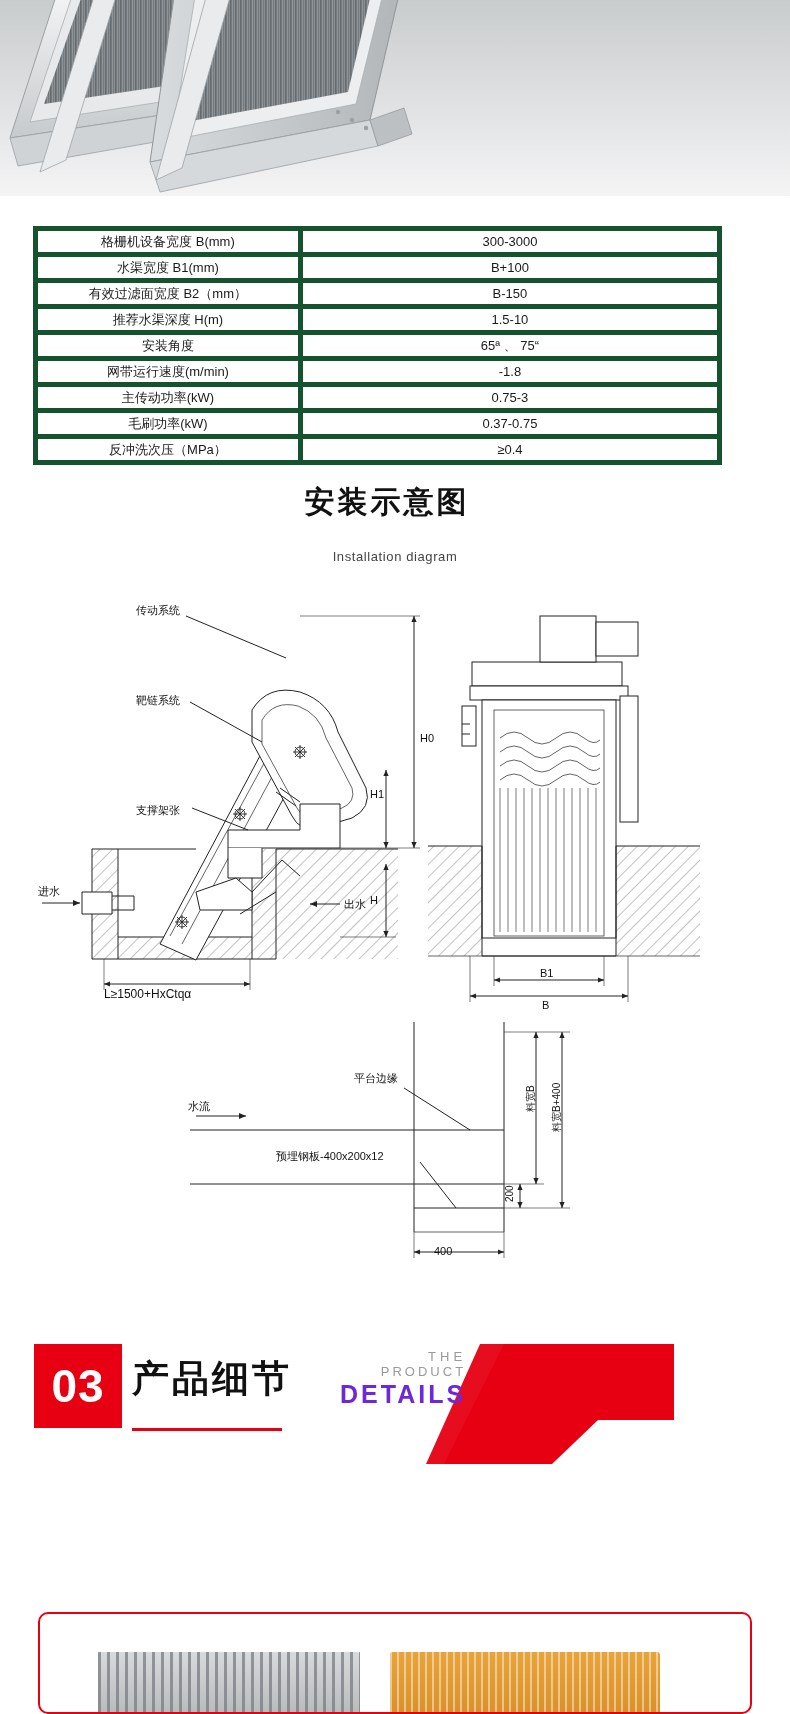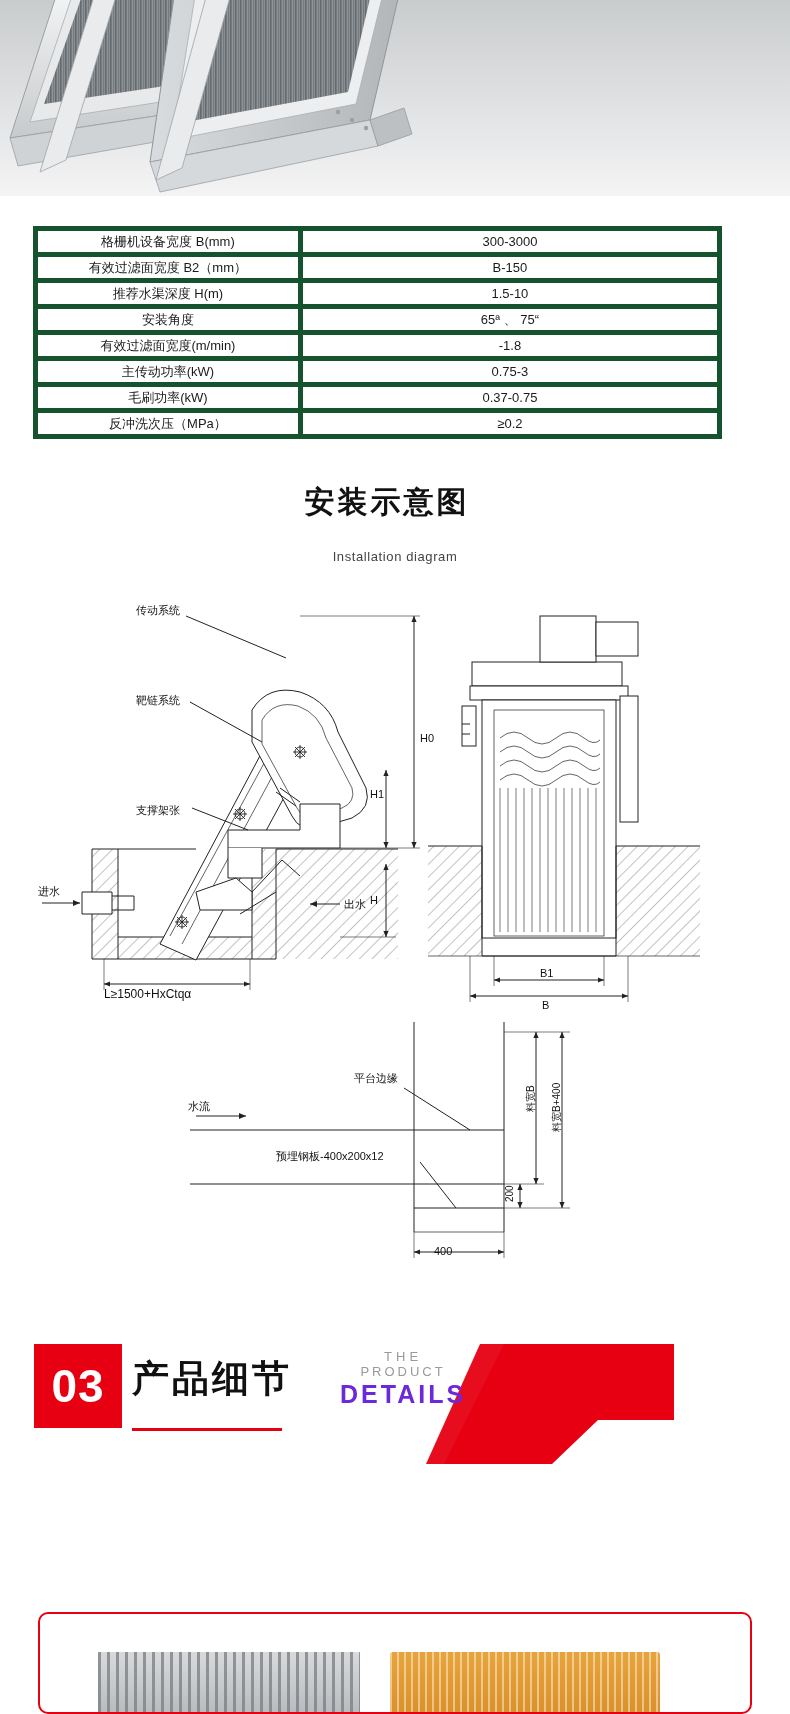--- a/index.html
+++ b/index.html
@@ -109,21 +109,21 @@
     position: absolute;
     left: 132px; top: 84px;
     width: 150px; height: 3px;
     background: #e60012;
   }
   .banner-en {
     position: absolute;
     left: 340px; top: 6px;
     color: #9a9a9a;
     line-height: 1.15;
-    text-align: center;
+    text-align: right;
   }
   .banner-en .l1 { font-size: 13px; letter-spacing: 4px; }
   .banner-en .l2 { font-size: 13px; letter-spacing: 3px; }
   .banner-en .l3 { font-size: 25px; letter-spacing: 3px; color: #6d28d9; font-weight: bold; }
 
   .banner-shape { position: absolute; right: 0; top: 0; }
 
   
   .bottom-card {
     position: absolute;
@@ -209,46 +209,50 @@
 </div>
 
 <div class="spec-table-wrap">
   <table class="spec">
     <tbody>
       <tr>
         <td class="k">格栅机设备宽度 B(mm)</td>
         <td class="v">300-3000</td>
       </tr>
       <tr>
+        <td class="k">水渠宽度 B1(mm)</td>
+        <td class="v">B+100</td>
+      </tr>
+      <tr>
         <td class="k">有效过滤面宽度 B2（mm）</td>
         <td class="v">B-150</td>
       </tr>
       <tr>
         <td class="k">推荐水渠深度 H(m)</td>
         <td class="v">1.5-10</td>
       </tr>
       <tr>
         <td class="k">安装角度</td>
         <td class="v">65ª 、 75“</td>
       </tr>
       <tr>
-        <td class="k">有效过滤面宽度(m/min)</td>
+        <td class="k">网带运行速度(m/min)</td>
         <td class="v">-1.8</td>
       </tr>
       <tr>
         <td class="k">主传动功率(kW)</td>
         <td class="v">0.75-3</td>
       </tr>
       <tr>
         <td class="k">毛刷功率(kW)</td>
         <td class="v">0.37-0.75</td>
       </tr>
       <tr>
         <td class="k">反冲洗次压（MPa）</td>
-        <td class="v">≥0.2</td>
+        <td class="v">≥0.4</td>
       </tr>
     </tbody>
   </table>
 </div>
 
 <div class="sec-title">安装示意图</div>
 <div class="sec-sub">Installation diagram</div>
 
 <div class="drawing">
   <svg width="790" height="672" viewBox="0 0 790 672">

